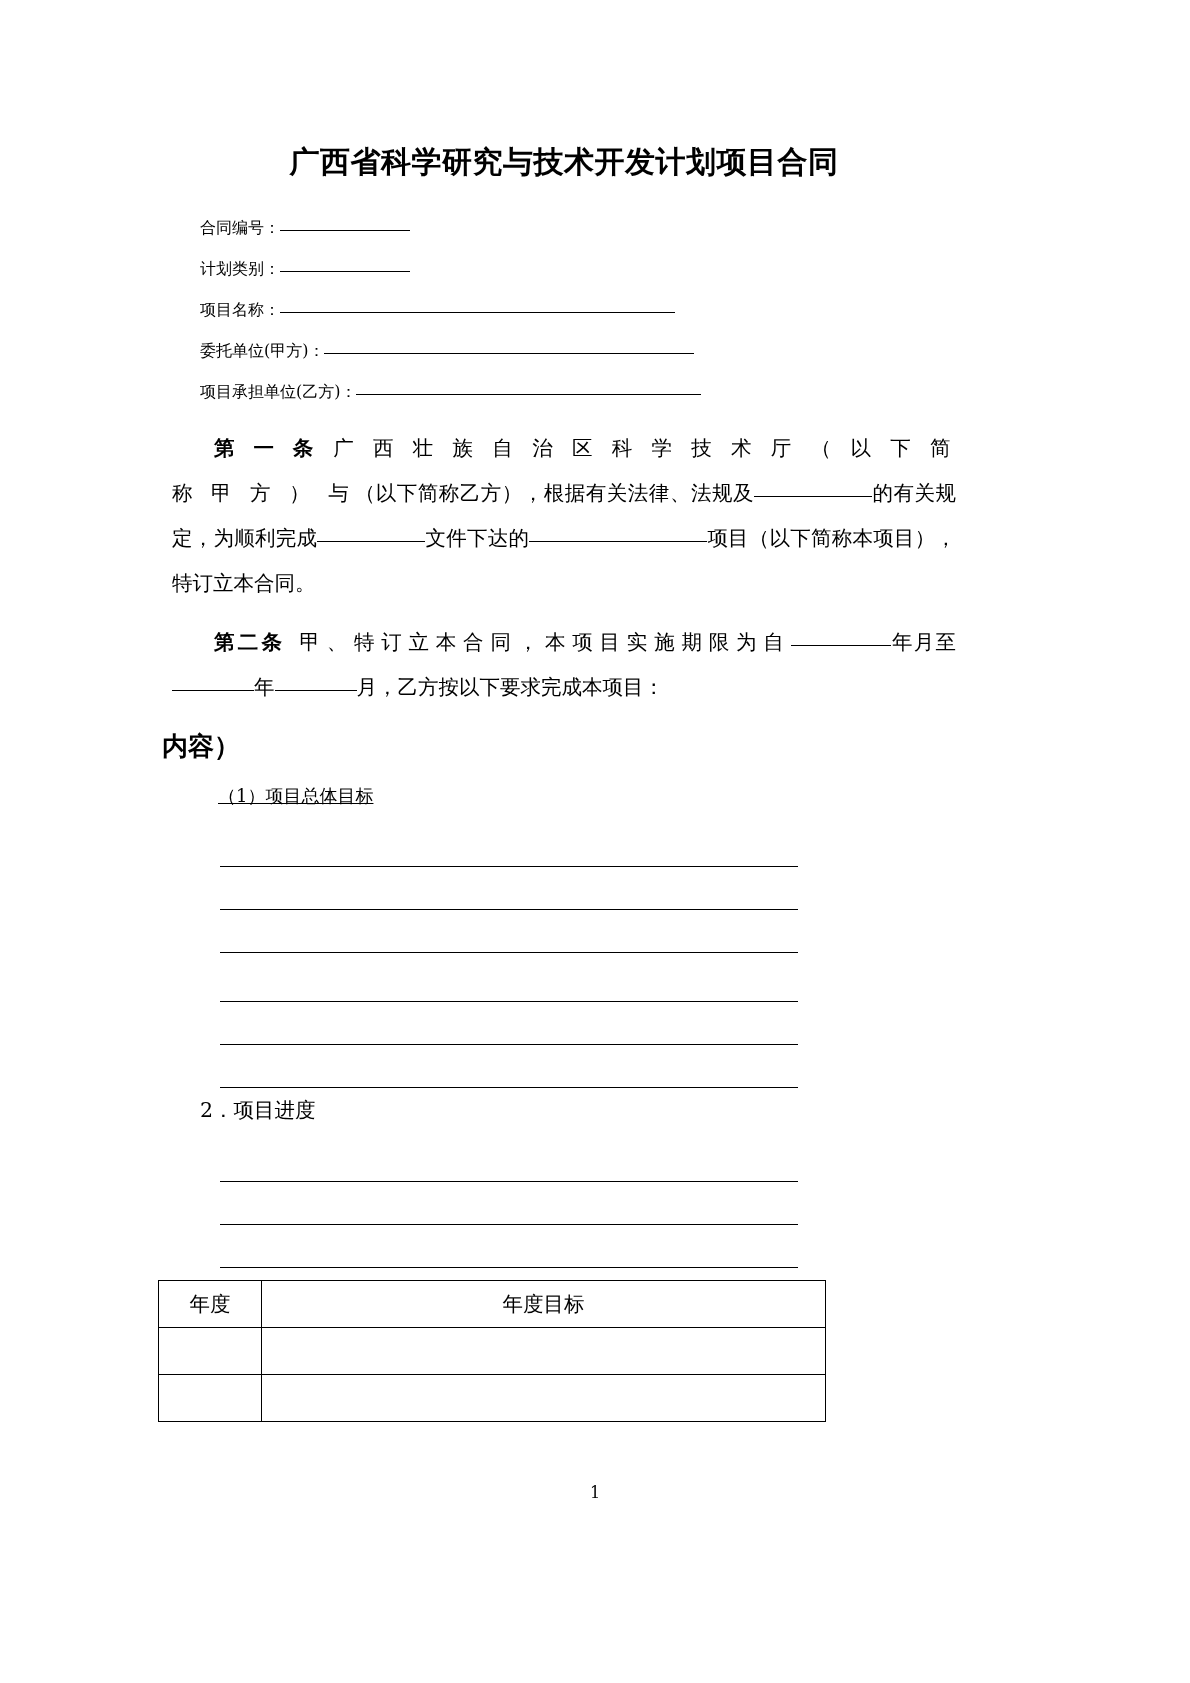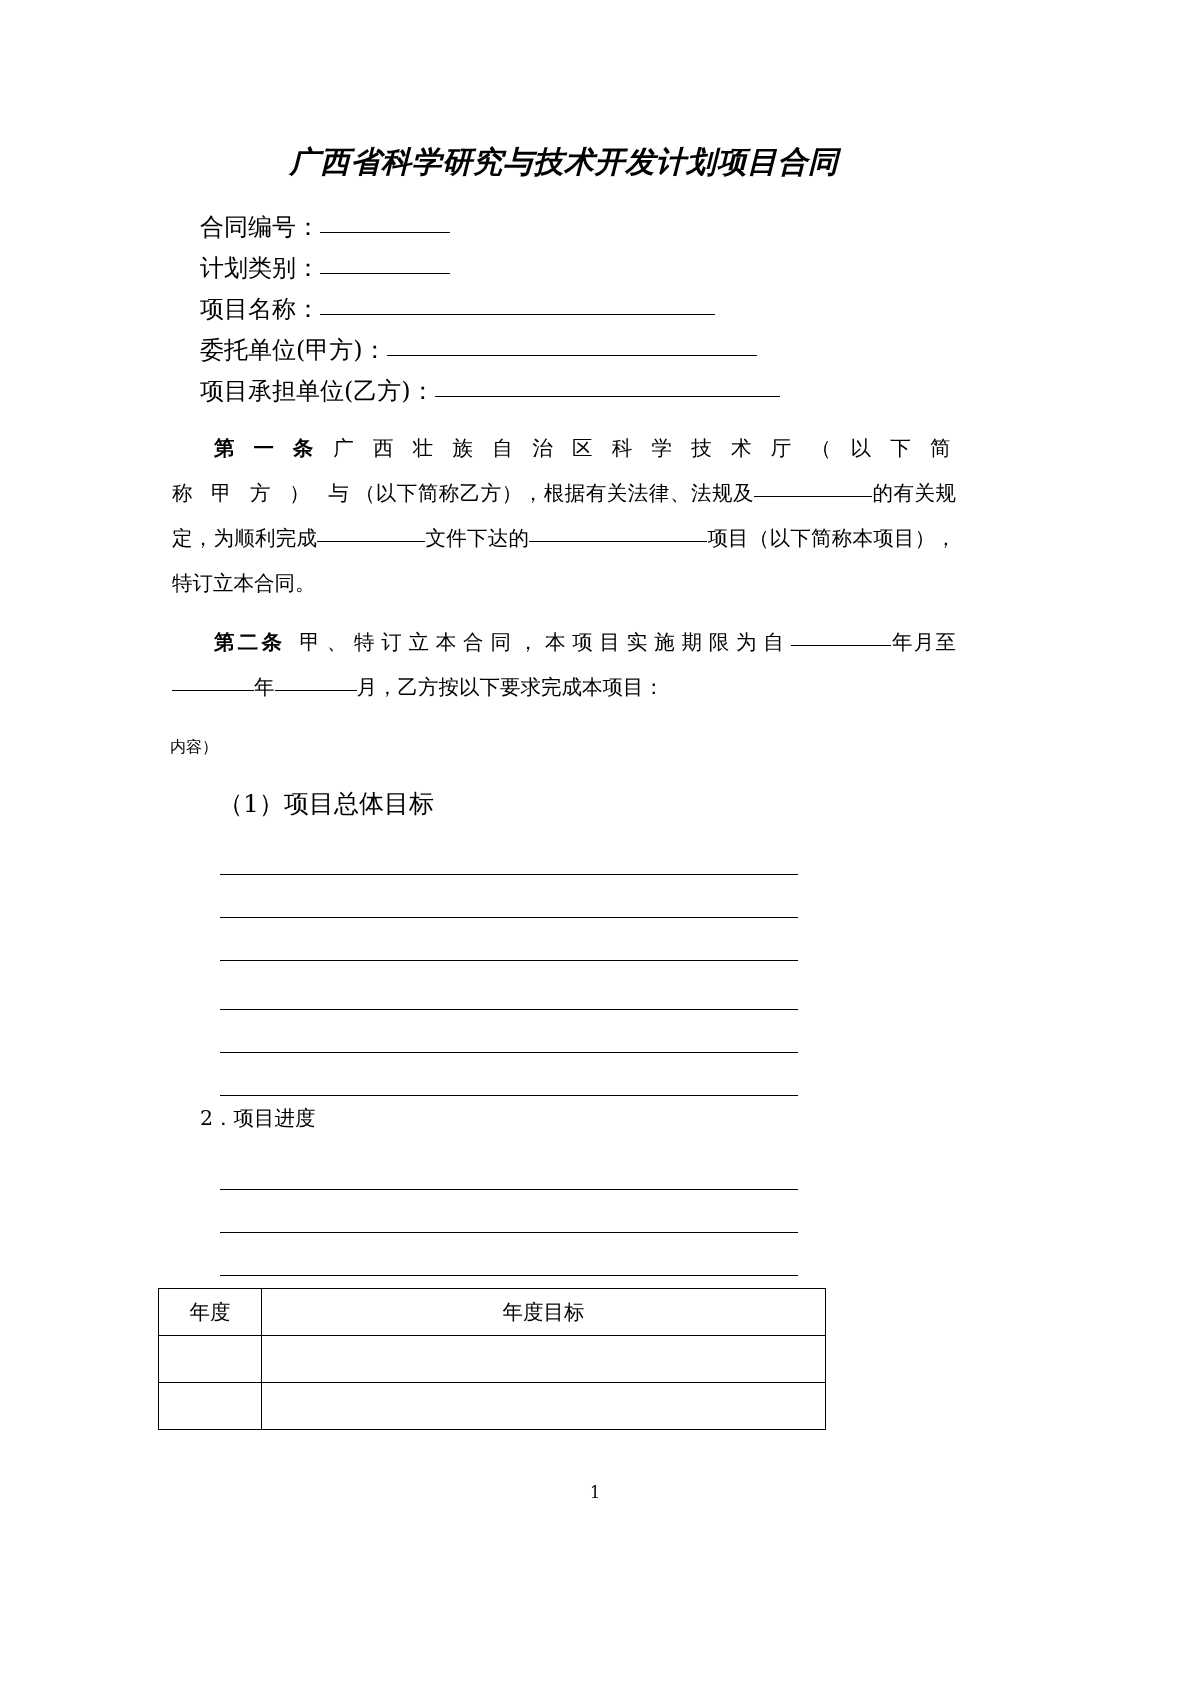--- a/index.html
+++ b/index.html
@@ -31,30 +31,29 @@
   .doc-title {
     font-family: "DejaVu Sans", "Liberation Sans", sans-serif;
     font-weight: bold;
     font-size: 30px;
     text-align: center;
     letter-spacing: 0.5px;
     margin-top: 143px;
     margin-bottom: 0;
     line-height: 1.25;
     white-space: nowrap;
-    font-style: italic;
   }
 
   
   .fields {
     margin-top: 26px;
     padding-left: 42px;
   }
   .field-row {
-    font-size: 24px;
+    font-size: 16px;
     line-height: 41px;
     white-space: nowrap;
     display: block;
   }
   .field-label {
     display: inline-block;
   }
   .rule {
     display: inline-block;
     border-bottom: 1.6px solid #000;
@@ -103,30 +102,32 @@
 
   
   .item {
     font-size: 20.5px;
     line-height: 45px;
     margin: 0;
     padding-left: 42px;
     text-align: justify;
   }
   .item-cont {
-    font-size: 16px;
-    line-height: 45px;
-    margin: 12px;
+    font-size: 26px;
+    line-height: 45px;
+    margin: 4px;
     padding-left: 0;
+    font-weight: bold;
   }
   .subitem {
-    font-size: 25px;
+    font-size: 18px;
     line-height: 45px;
     margin: 0;
     padding-left: 60px;
+    text-decoration: underline;
   }
 
   
   .blank-lines {
     padding-left: 62px;
     padding-top: 6px;
   }
   .blank-line {
     border-bottom: 1.6px solid #000;
     height: 42px;

